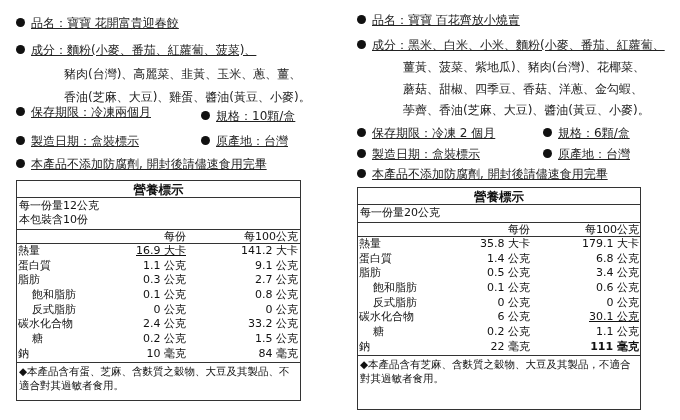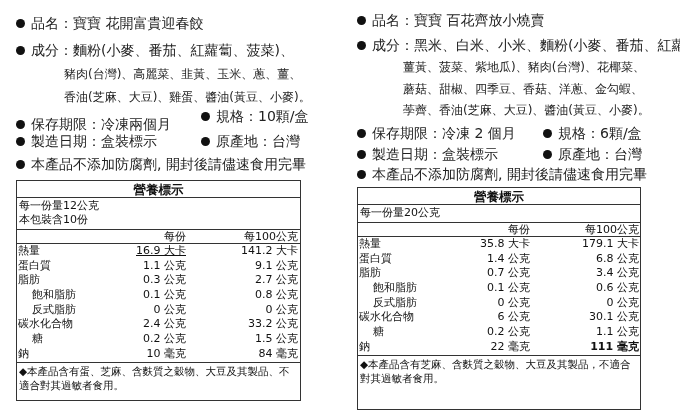--- a/index.html
+++ b/index.html
@@ -3,21 +3,21 @@
 <meta charset="utf-8">
 <style>
   * { box-sizing: border-box; margin: 0; padding: 0; }
   html, body { width: 680px; height: 420px; background: #ffffff; overflow: hidden; }
   body { position: relative; font-family: "DejaVu Sans", "Liberation Sans", sans-serif; color: #222222; }
 
   .panel { position: absolute; top: 0; }
   .panel-left { left: 0; width: 340px; height: 420px; }
   .panel-right { left: 340px; width: 340px; height: 420px; }
 
-  .info-line { position: absolute; font-size: 14px; line-height: 16px; white-space: nowrap; }
+  .info-line { position: absolute; font-size: 12px; line-height: 16px; white-space: nowrap; text-decoration: underline; }
   .bullet { display: inline-block; width: 9px; height: 9px; border-radius: 50%; background: #111; margin-right: 6px; vertical-align: 0px; }
   .indent-line { position: absolute; font-size: 12px; line-height: 16px; white-space: nowrap; }
 
   .nut-table { position: absolute; border: 1.5px solid #333; background: #fff; font-size: 11px; color: #111; }
   .nut-title { text-align: center; font-size: 12.5px; font-weight: bold; border-bottom: 1px solid #333; height: 17px; line-height: 17px; }
   .nut-serving { border-bottom: 1px solid #333; padding: 1px 1px 2px 2px; line-height: 14px; }
   .nut-header { display: flex; border-bottom: 1px solid #333; height: 14px; line-height: 14px; }
   .nut-row { display: flex; height: 14.7px; line-height: 14.7px; }
   .c-name { flex: 0 0 auto; padding-left: 1px; }
   .c-name.sub { padding-left: 15px; }
@@ -31,21 +31,21 @@
 <div class="panel panel-left">
   <div class="info-line" style="left:16px; top:15px;">
     <span class="bullet"></span><span>品名：</span><span>寶寶 花開富貴迎春餃</span>
   </div>
   <div class="info-line" style="left:16px; top:42px;">
     <span class="bullet"></span><span>成分：</span><span>麵粉(小麥、番茄、紅蘿蔔、菠菜)、</span>
   </div>
   <div class="indent-line" style="left:64px; top:66px;">豬肉(台灣)、高麗菜、韭黃、玉米、蔥、薑、</div>
   <div class="indent-line" style="left:64px; top:89px;">香油(芝麻、大豆)、雞蛋、醬油(黃豆、小麥)。</div>
 
-  <div class="info-line" style="left:16px; top:116px;">
+  <div class="info-line" style="left:16px; top:104px;">
     <span class="bullet"></span><span>保存期限：冷凍兩個月</span>
   </div>
   <div class="info-line" style="left:201px; top:108px;">
     <span class="bullet"></span><span>規格：10顆/盒</span>
   </div>
   <div class="info-line" style="left:16px; top:133px;">
     <span class="bullet"></span><span>製造日期：盒裝標示</span>
   </div>
   <div class="info-line" style="left:201px; top:133px;">
     <span class="bullet"></span><span>原產地：台灣</span>
@@ -154,37 +154,37 @@
           <span class="c-per" style="width: 102px;">35.8 大卡</span>
           <span class="c-100" style="width: 110px;">179.1 大卡</span>
         </div>
         <div class="nut-row">
           <span class="c-name" style="width: 70px;">蛋白質</span>
           <span class="c-per" style="width: 102px;">1.4 公克</span>
           <span class="c-100" style="width: 110px;">6.8 公克</span>
         </div>
         <div class="nut-row">
           <span class="c-name" style="width: 70px;">脂肪</span>
-          <span class="c-per" style="width: 102px;">0.7 公克</span>
+          <span class="c-per" style="width: 102px;">0.5 公克</span>
           <span class="c-100" style="width: 110px;">3.4 公克</span>
         </div>
         <div class="nut-row">
           <span class="c-name sub" style="width: 70px;">飽和脂肪</span>
           <span class="c-per" style="width: 102px;">0.1 公克</span>
           <span class="c-100" style="width: 110px;">0.6 公克</span>
         </div>
         <div class="nut-row">
           <span class="c-name sub" style="width: 70px;">反式脂肪</span>
           <span class="c-per" style="width: 102px;">0 公克</span>
           <span class="c-100" style="width: 110px;">0 公克</span>
         </div>
         <div class="nut-row">
           <span class="c-name" style="width: 70px;">碳水化合物</span>
           <span class="c-per" style="width: 102px;">6 公克</span>
-          <span class="c-100" style="width: 110px;">30.1 公克</span>
+          <span class="c-100" style="width: 110px; text-decoration: underline;">30.1 公克</span>
         </div>
         <div class="nut-row">
           <span class="c-name sub" style="width: 70px;">糖</span>
           <span class="c-per" style="width: 102px;">0.2 公克</span>
           <span class="c-100" style="width: 110px;">1.1 公克</span>
         </div>
         <div class="nut-row">
           <span class="c-name" style="width: 70px;">鈉</span>
           <span class="c-per" style="width: 102px;">22 毫克</span>
           <span class="c-100" style="width: 110px; font-weight: bold;">111 毫克</span>

